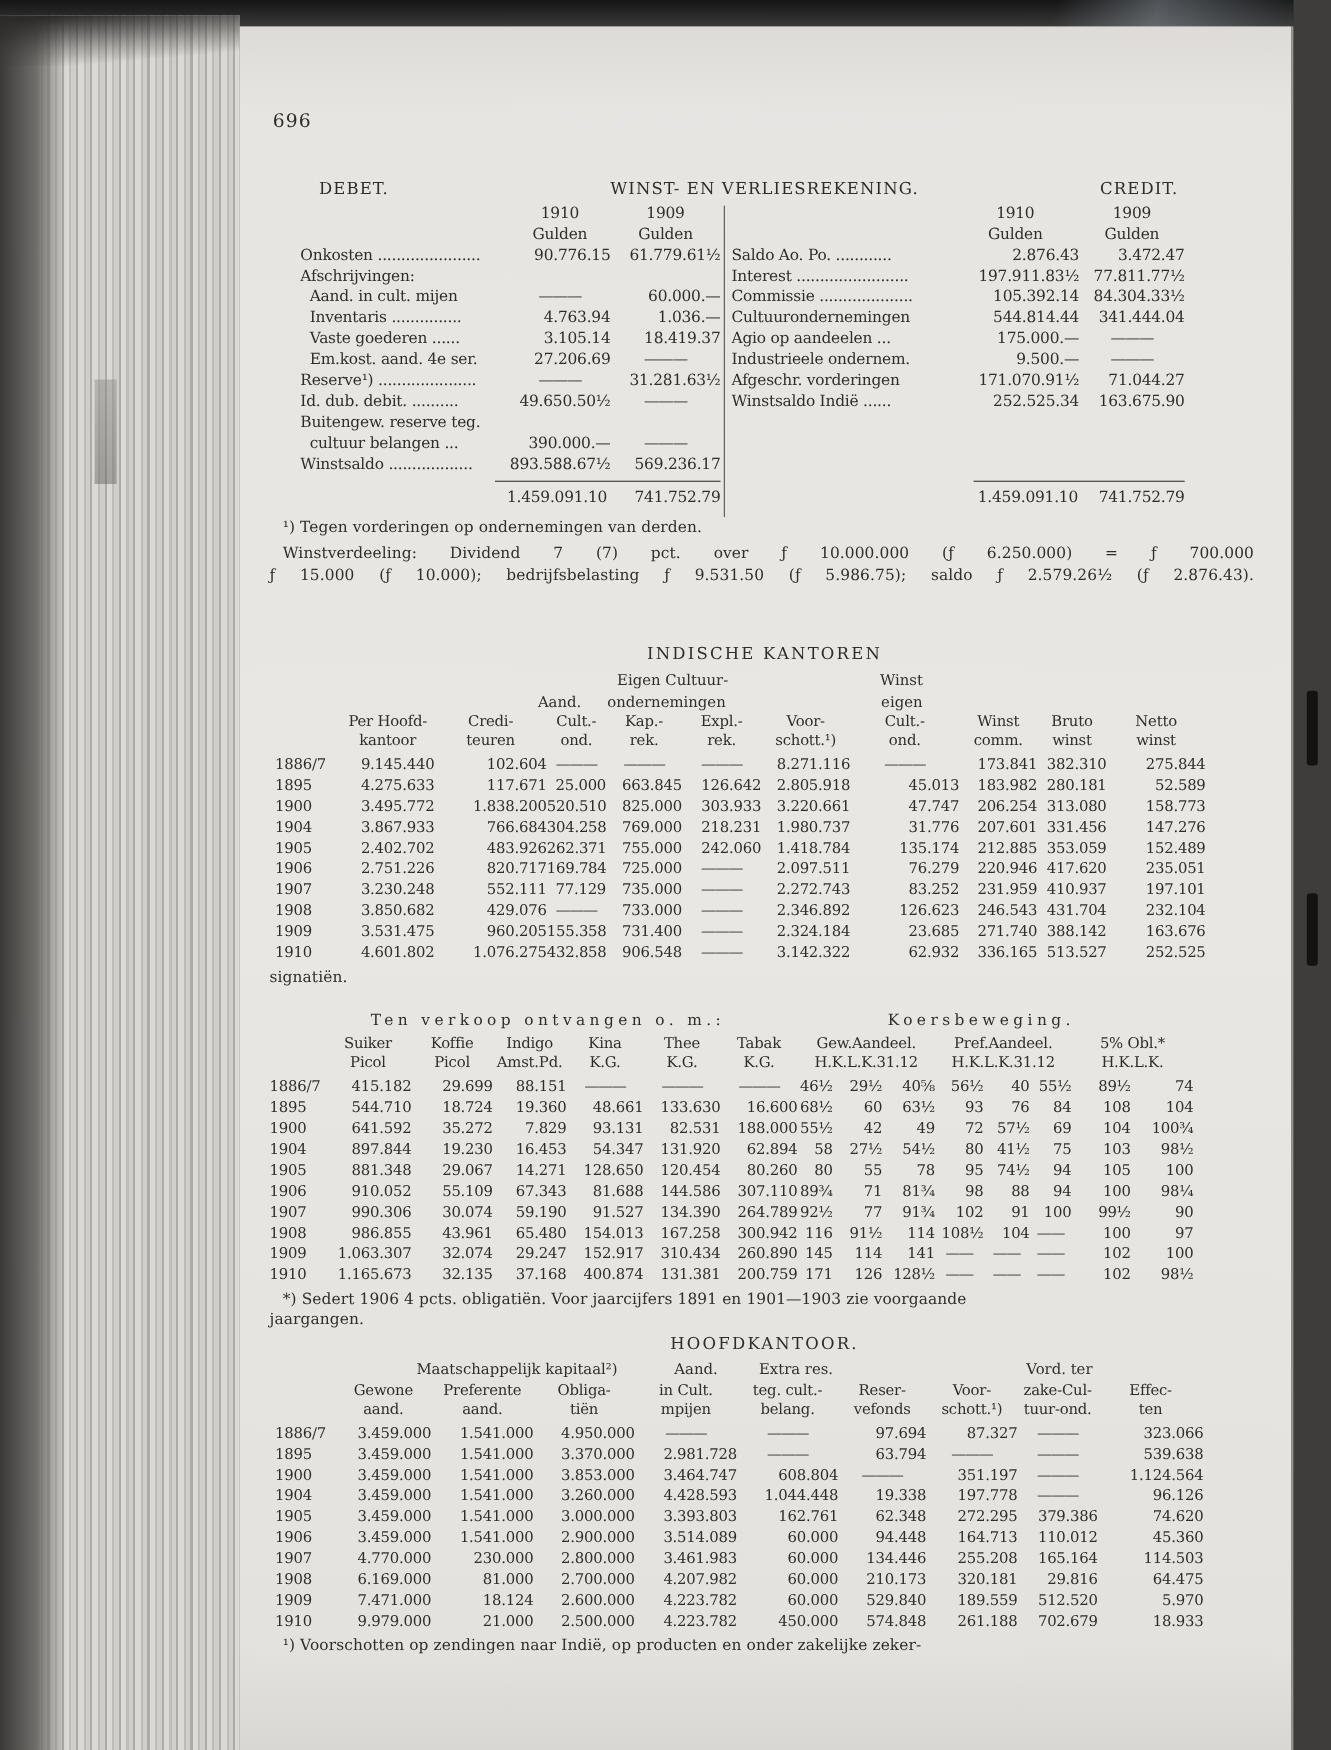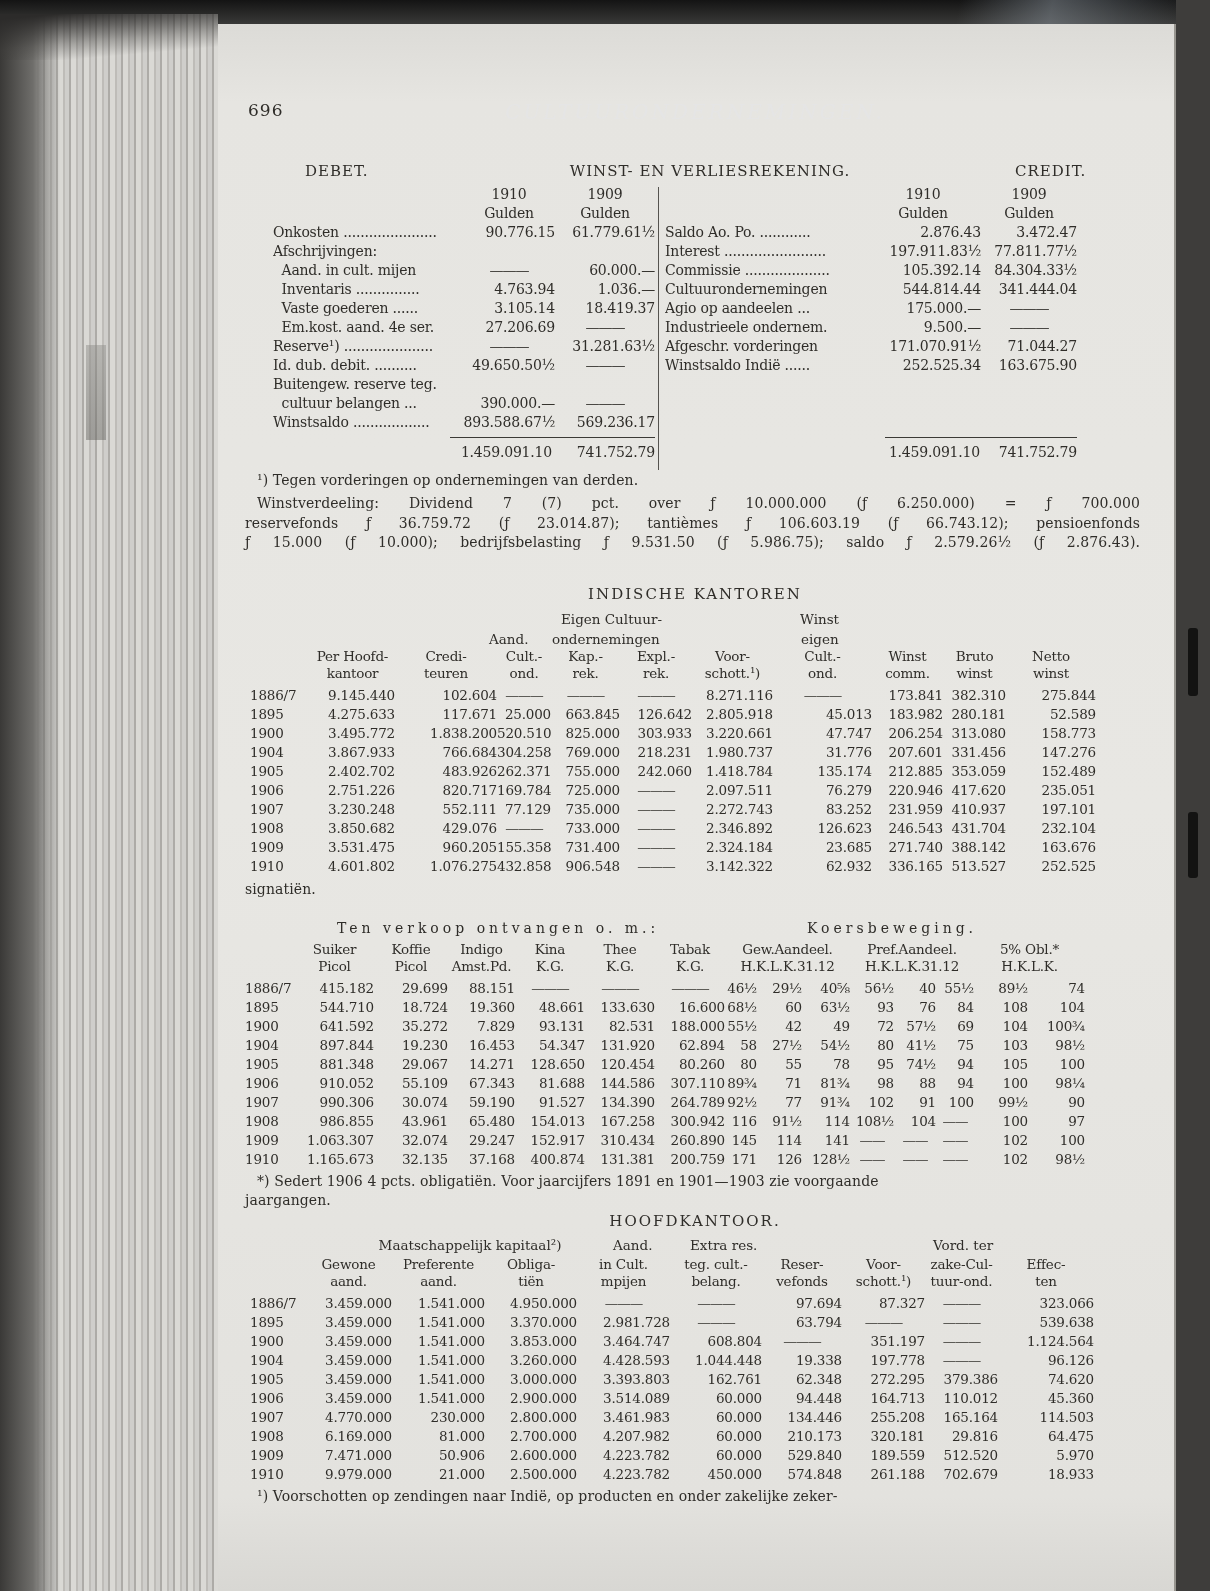--- a/index.html
+++ b/index.html
@@ -96,21 +96,21 @@
 <div class="edge-mark m2"></div>
 <div class="clasp"></div>
 
 <div class="content">
 
   <div class="abs" style="top:100px;left:0;width:100%;">
     <span class="pgnum abs" style="left:3px;top:0;">696</span>
     <div class="title">CULTUURONDERNEMINGEN.</div>
   </div>
 
-  <div class="abs" style="top:162px;left:15px;width:100%;height:20px;">
+  <div class="abs" style="top:162px;left:0;width:100%;height:20px;">
     <span class="sect-head abs" style="left:45px;">DEBET.</span>
     <span class="sect-head abs" style="left:250px;width:400px;text-align:center;">WINST- EN VERLIESREKENING.</span>
     <span class="sect-head abs" style="left:755px;">CREDIT.</span>
   </div>
 
   <div class="abs lg" style="top:185px;left:0;width:840px;height:300px;">
     <div class="abs lh-left" style="left:28px;top:0;width:382px;">
       <div class="lhead">
           <div class="trow">
             <span class="tcell c0"></span>
@@ -244,21 +244,20 @@
     </div>
     <div class="totals" style="left:640px;top:252px;width:192px;">
       <span style="width:95px;">1.459.091.10</span>
       <span style="width:97px;">741.752.79</span>
     </div>
   </div>
 
   <div class="abs fnote" style="top:472px;left:12px;">¹) Tegen vorderingen op ondernemingen van derden.</div>
   <div class="abs" style="top:494px;left:0;">
     <div class="jline" style="padding-left:12px;width:883px;">Winstverdeeling: Dividend 7 (7) pct. over ƒ 10.000.000 (ƒ 6.250.000) = ƒ 700.000</div>
-    <div class="jline">reservefonds ƒ 36.759.72 (ƒ 23.014.87); tantièmes ƒ 106.603.19 (ƒ 66.743.12); pensioenfonds</div>
     <div class="jline">ƒ 15.000 (ƒ 10.000); bedrijfsbelasting ƒ 9.531.50 (ƒ 5.986.75); saldo ƒ 2.579.26½ (ƒ 2.876.43).</div>
   </div>
 
   <div class="abs cent-title" style="top:585px;">INDISCHE KANTOREN</div>
   <div class="abs" style="top:610px;left:5px;width:846px;height:40px;">
     <span class="grp" style="left:311px;top:0;">Eigen Cultuur-</span>
     <span class="grp" style="left:550px;top:0;">Winst</span>
     <span class="grp" style="left:239px;top:20px;">Aand.</span>
     <span class="grp" style="left:302px;top:20px;">ondernemingen</span>
     <span class="grp" style="left:551px;top:20px;">eigen</span>
@@ -754,21 +753,21 @@
         <span class="tcell c4">4.207.982</span>
         <span class="tcell c5">60.000</span>
         <span class="tcell c6">210.173</span>
         <span class="tcell c7">320.181</span>
         <span class="tcell c8">29.816</span>
         <span class="tcell c9">64.475</span>
       </div>
       <div class="trow">
         <span class="tcell c0">1909</span>
         <span class="tcell c1">7.471.000</span>
-        <span class="tcell c2">50.906</span>
+        <span class="tcell c2">18.124</span>
         <span class="tcell c3">2.600.000</span>
         <span class="tcell c4">4.223.782</span>
         <span class="tcell c5">60.000</span>
         <span class="tcell c6">529.840</span>
         <span class="tcell c7">189.559</span>
         <span class="tcell c8">512.520</span>
         <span class="tcell c9">5.970</span>
       </div>
       <div class="trow">
         <span class="tcell c0">1910</span>

